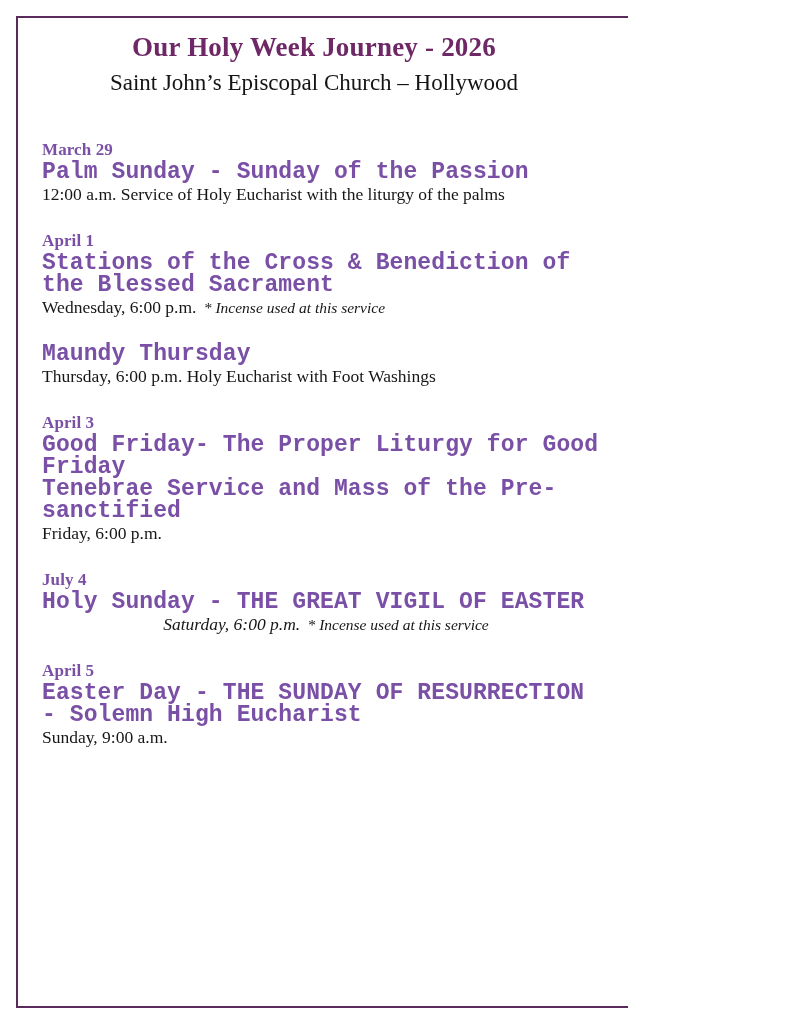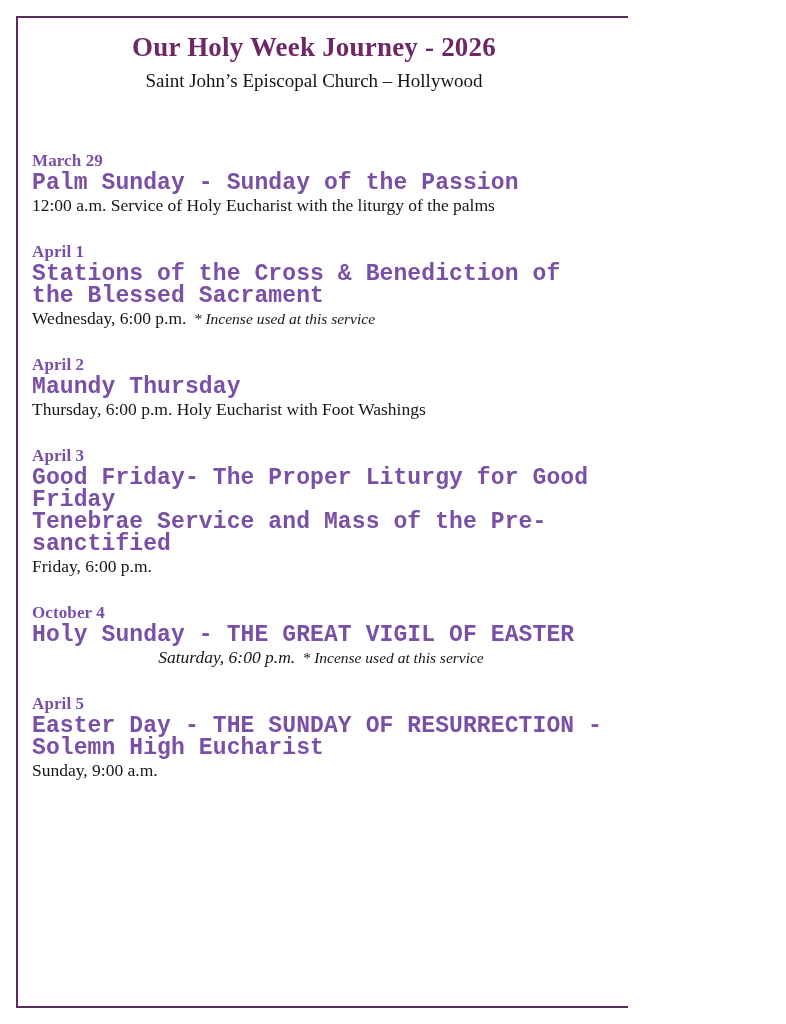--- a/index.html
+++ b/index.html
@@ -37,29 +37,29 @@
   }
   .doc-title {
     font-size: 27px;
     font-weight: bold;
     color: #6f2866;
     letter-spacing: 0.2px;
     line-height: 1.1;
     margin: 0;
   }
   .doc-subtitle {
-    font-size: 19px;
+    font-size: 23px;
     color: #141414;
     line-height: 1.25;
     margin: 6px 0 0 0;
     font-weight: normal;
   }
   .schedule {
-    margin-top: 58px;
-    padding-left: 14px;
+    margin-top: 42px;
+    padding-left: 24px;
   }
   .event-block {
     margin-bottom: 24px;
   }
   .event-date {
     font-size: 17px;
     font-weight: bold;
     color: #7a4fa6;
     line-height: 22px;
     letter-spacing: 0.1px;
@@ -113,38 +113,37 @@
       <div class="event-block">
         <div class="event-date">April 1</div>
         <div class="event-title">Stations of the Cross &amp; Benediction of the Blessed Sacrament</div>
         <div class="event-detail">
           <span>Wednesday, 6:00 p.m.</span>
           <span class="detail-note">* Incense used at this service</span>
         </div>
       </div>
 
       <div class="event-block">
-        <div class="event-date">April 2</div>
         <div class="event-title">Maundy Thursday</div>
         <div class="event-detail">
           <span>Thursday, 6:00 p.m. Holy Eucharist with Foot Washings</span>
         </div>
       </div>
 
       <div class="event-block">
         <div class="event-date">April 3</div>
         <div class="event-title">Good Friday- The Proper Liturgy for Good Friday</div>
         <div class="event-title">Tenebrae Service and Mass of the Pre-sanctified</div>
         <div class="event-detail">
           <span>Friday, 6:00 p.m.</span>
         </div>
       </div>
 
       <div class="event-block">
-        <div class="event-date">October 4</div>
+        <div class="event-date">July 4</div>
         <div class="event-title">Holy Sunday - THE GREAT VIGIL OF EASTER</div>
         <div class="event-detail italic">
           <span>Saturday, 6:00 p.m.</span>
           <span class="detail-note">* Incense used at this service</span>
         </div>
       </div>
 
       <div class="event-block">
         <div class="event-date">April 5</div>
         <div class="event-title">Easter Day - THE SUNDAY OF RESURRECTION - Solemn High Eucharist</div>

